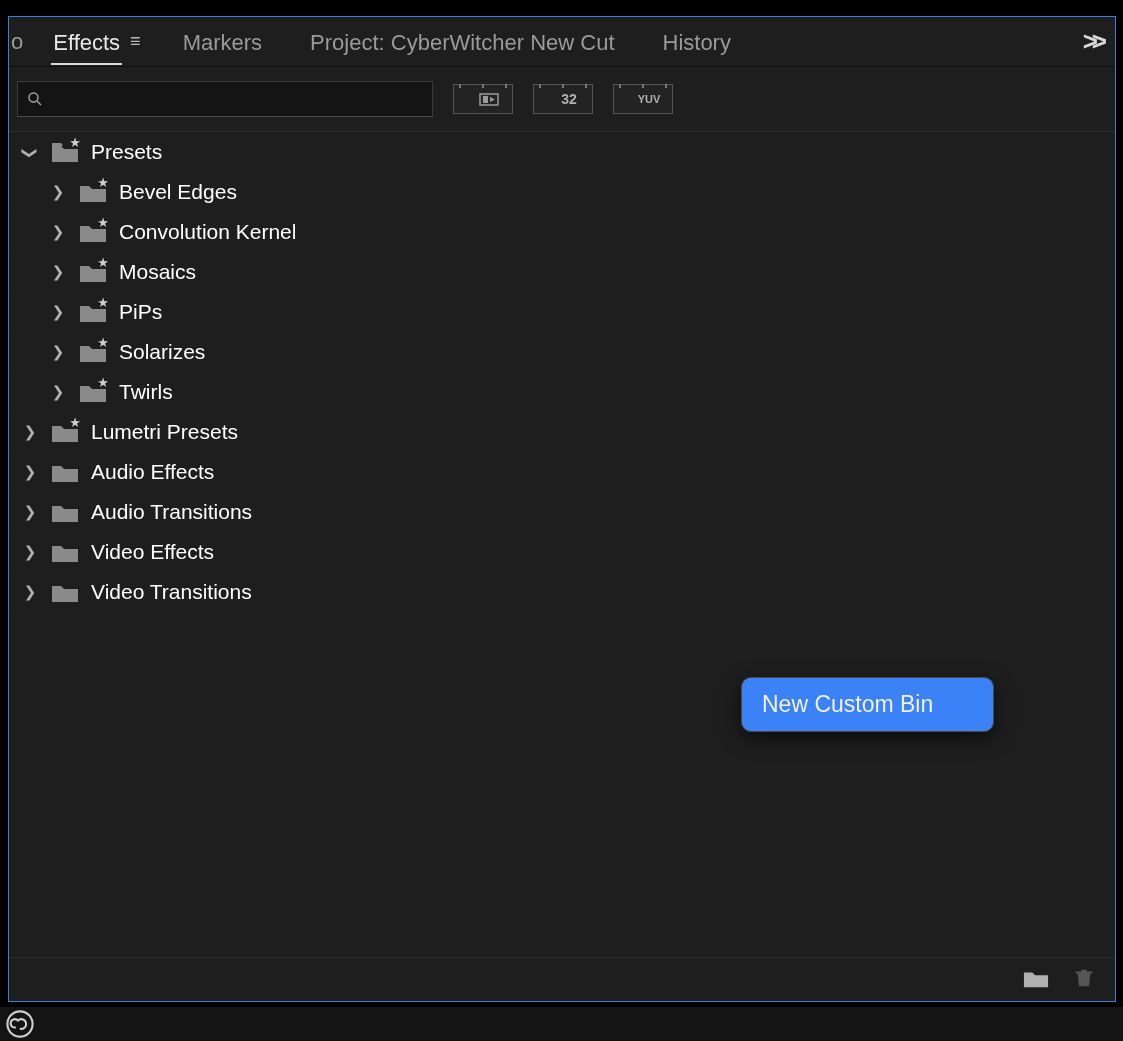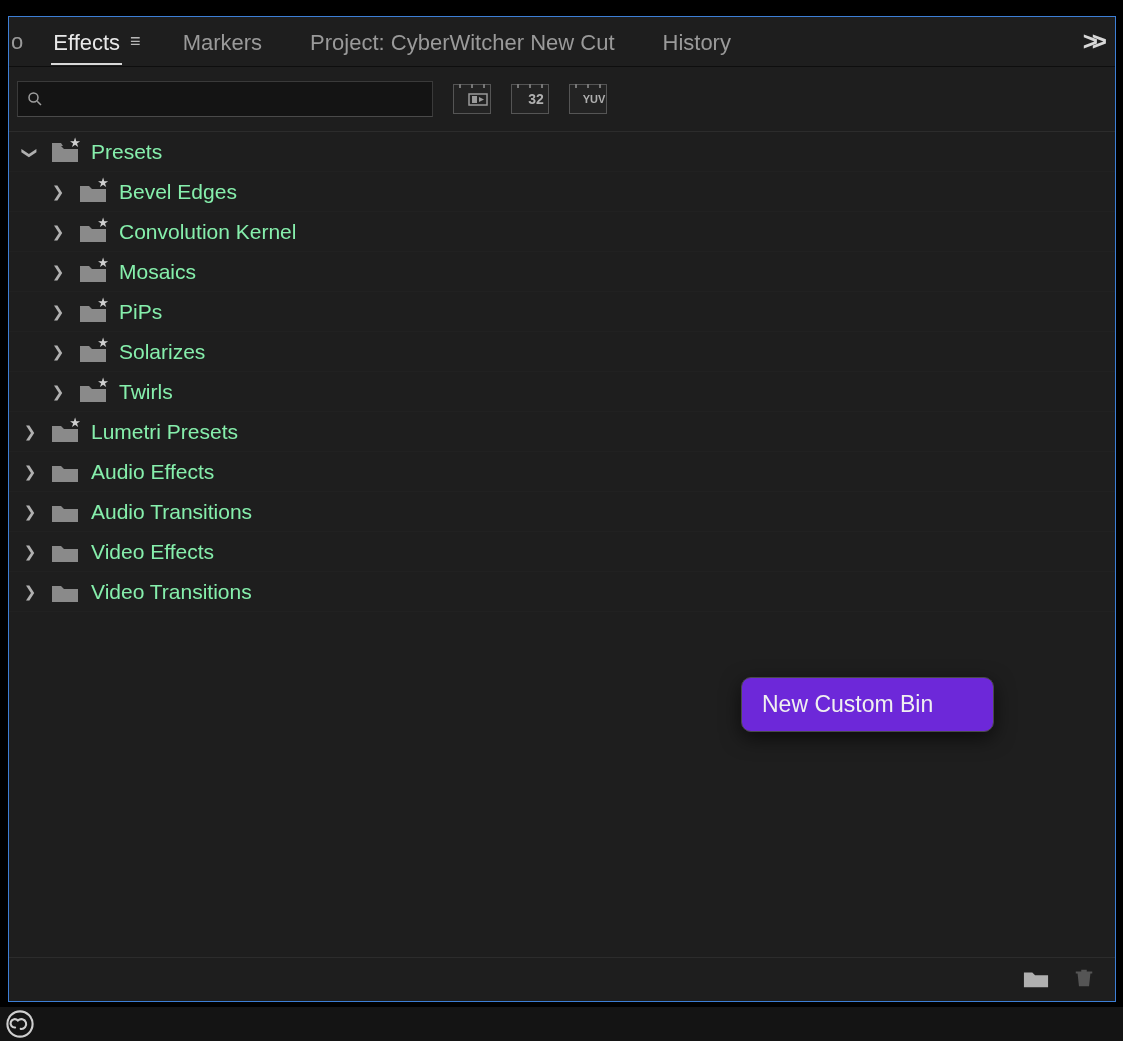--- a/index.html
+++ b/index.html
@@ -56,21 +56,21 @@
     border: 1px solid #3a3a3a;
     border-bottom-color: #4a4a4a;
     padding: 0 8px;
   }
   .search-icon-svg { width: 18px; height: 18px; fill: none; stroke: #a0a0a0; stroke-width: 2; }
   .search-input {
     flex: 1; background: transparent; border: none; outline: none;
     color: #ddd; font-size: 18px; margin-left: 6px;
   }
   .toolbtn {
-    width: 38px; height: 30px;
+    width: 60px; height: 30px;
     border: 1px solid #555; background: #232323;
     display: flex; align-items: center; justify-content: center;
     color: #b0b0b0; font-size: 12px; font-weight: bold;
     position: relative;
     padding-left: 12px;
   }
   .toolbtn .dots { position: absolute; top: -1px; left: 5px; right: 5px; display: flex; justify-content: space-between; }
   .toolbtn .dots i { width: 2px; height: 4px; background: #777; display: block; }
 
   
@@ -92,28 +92,28 @@
     width: 14px; display:inline-flex; justify-content:center;
     color: #b0b0b0; font-size: 15px; margin-right: 14px;
     transform-origin: center;
   }
   .disc.open { transform: rotate(90deg) translateX(1px); }
   .folder {
     width: 28px; height: 22px; position: relative; margin-right: 12px;
   }
   .folder svg { width: 28px; height: 22px; fill: #8a8a8a; }
   .folder .star { position: absolute; right: -2px; top: -6px; font-size: 13px; color: #cfcfcf; }
-  .row-label { color: #86efac; }
+  .row-label { color: #ffffff; }
 
   
   .context-menu {
     position: absolute;
     left: 732px; top: 545px;
     width: 253px;
-    background: #6d28d9;
+    background: #3b82f6;
     border: 1px solid #4a4a4a;
     border-radius: 10px;
     padding: 8px;
     box-shadow: 0 6px 20px rgba(0,0,0,0.6);
   }
   .menu-item {
     font-size: 23px;
     padding: 5px 12px;
     border-radius: 6px;
     color: #f0f0f0;

